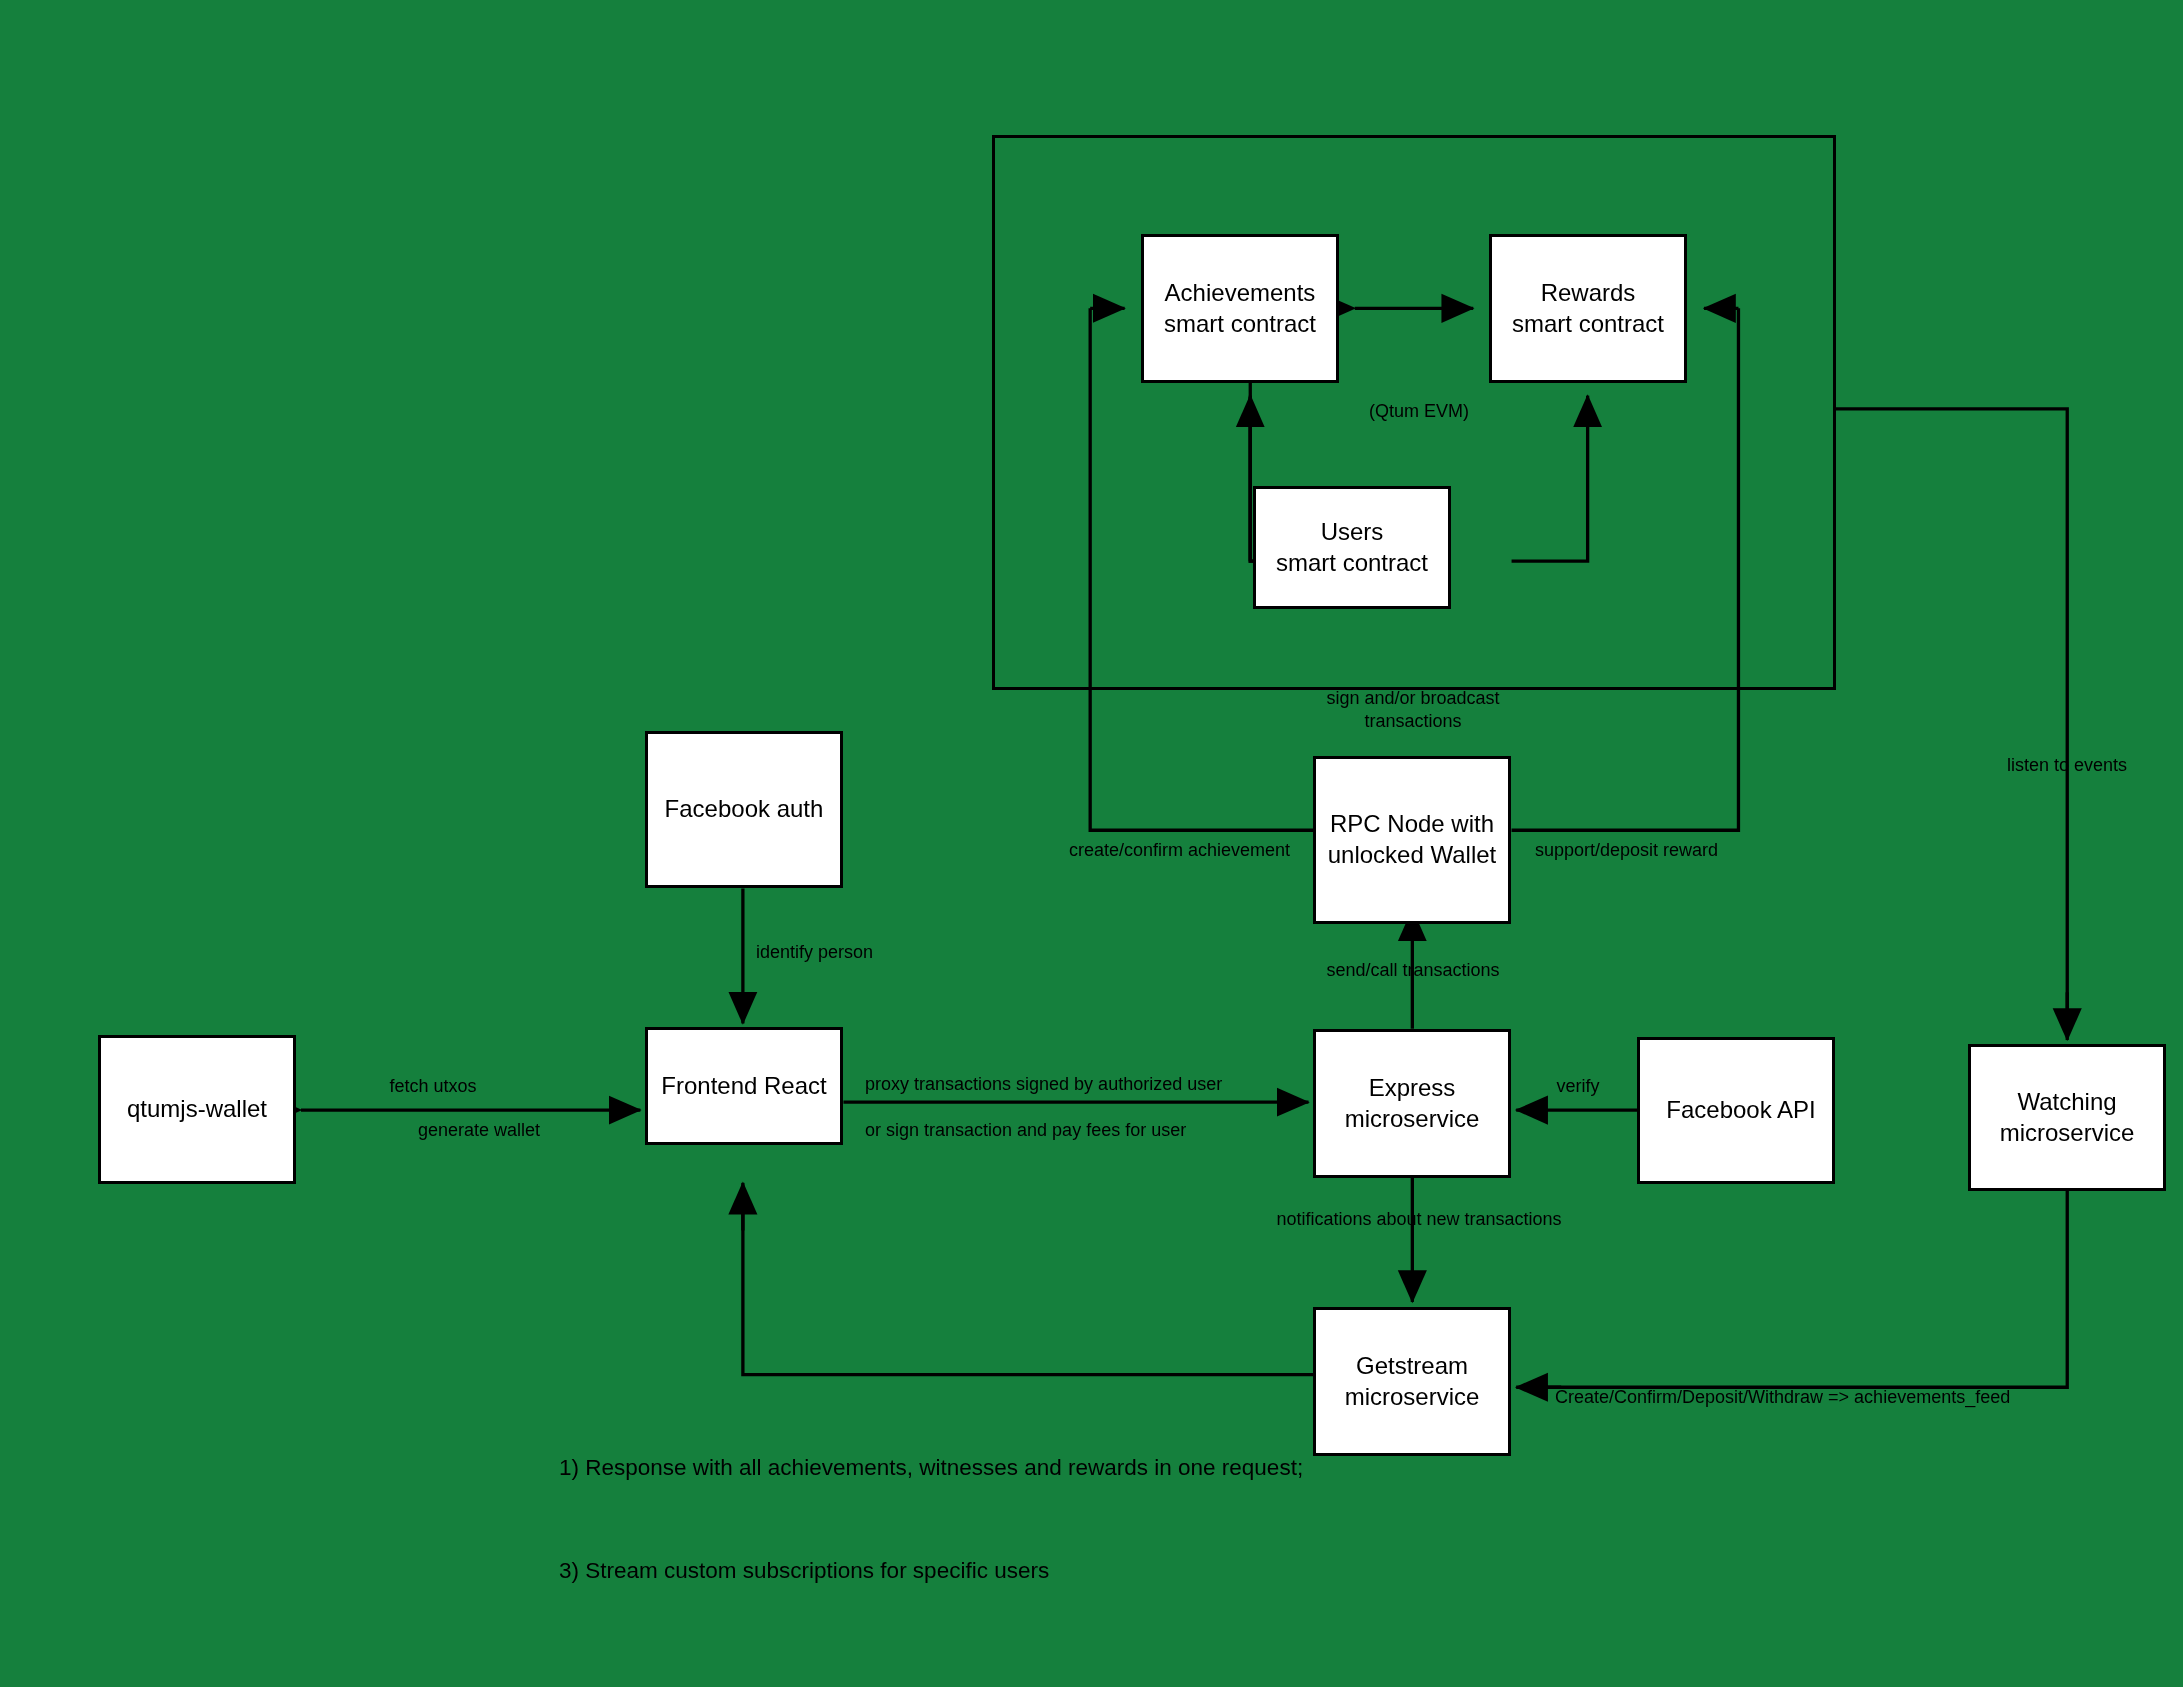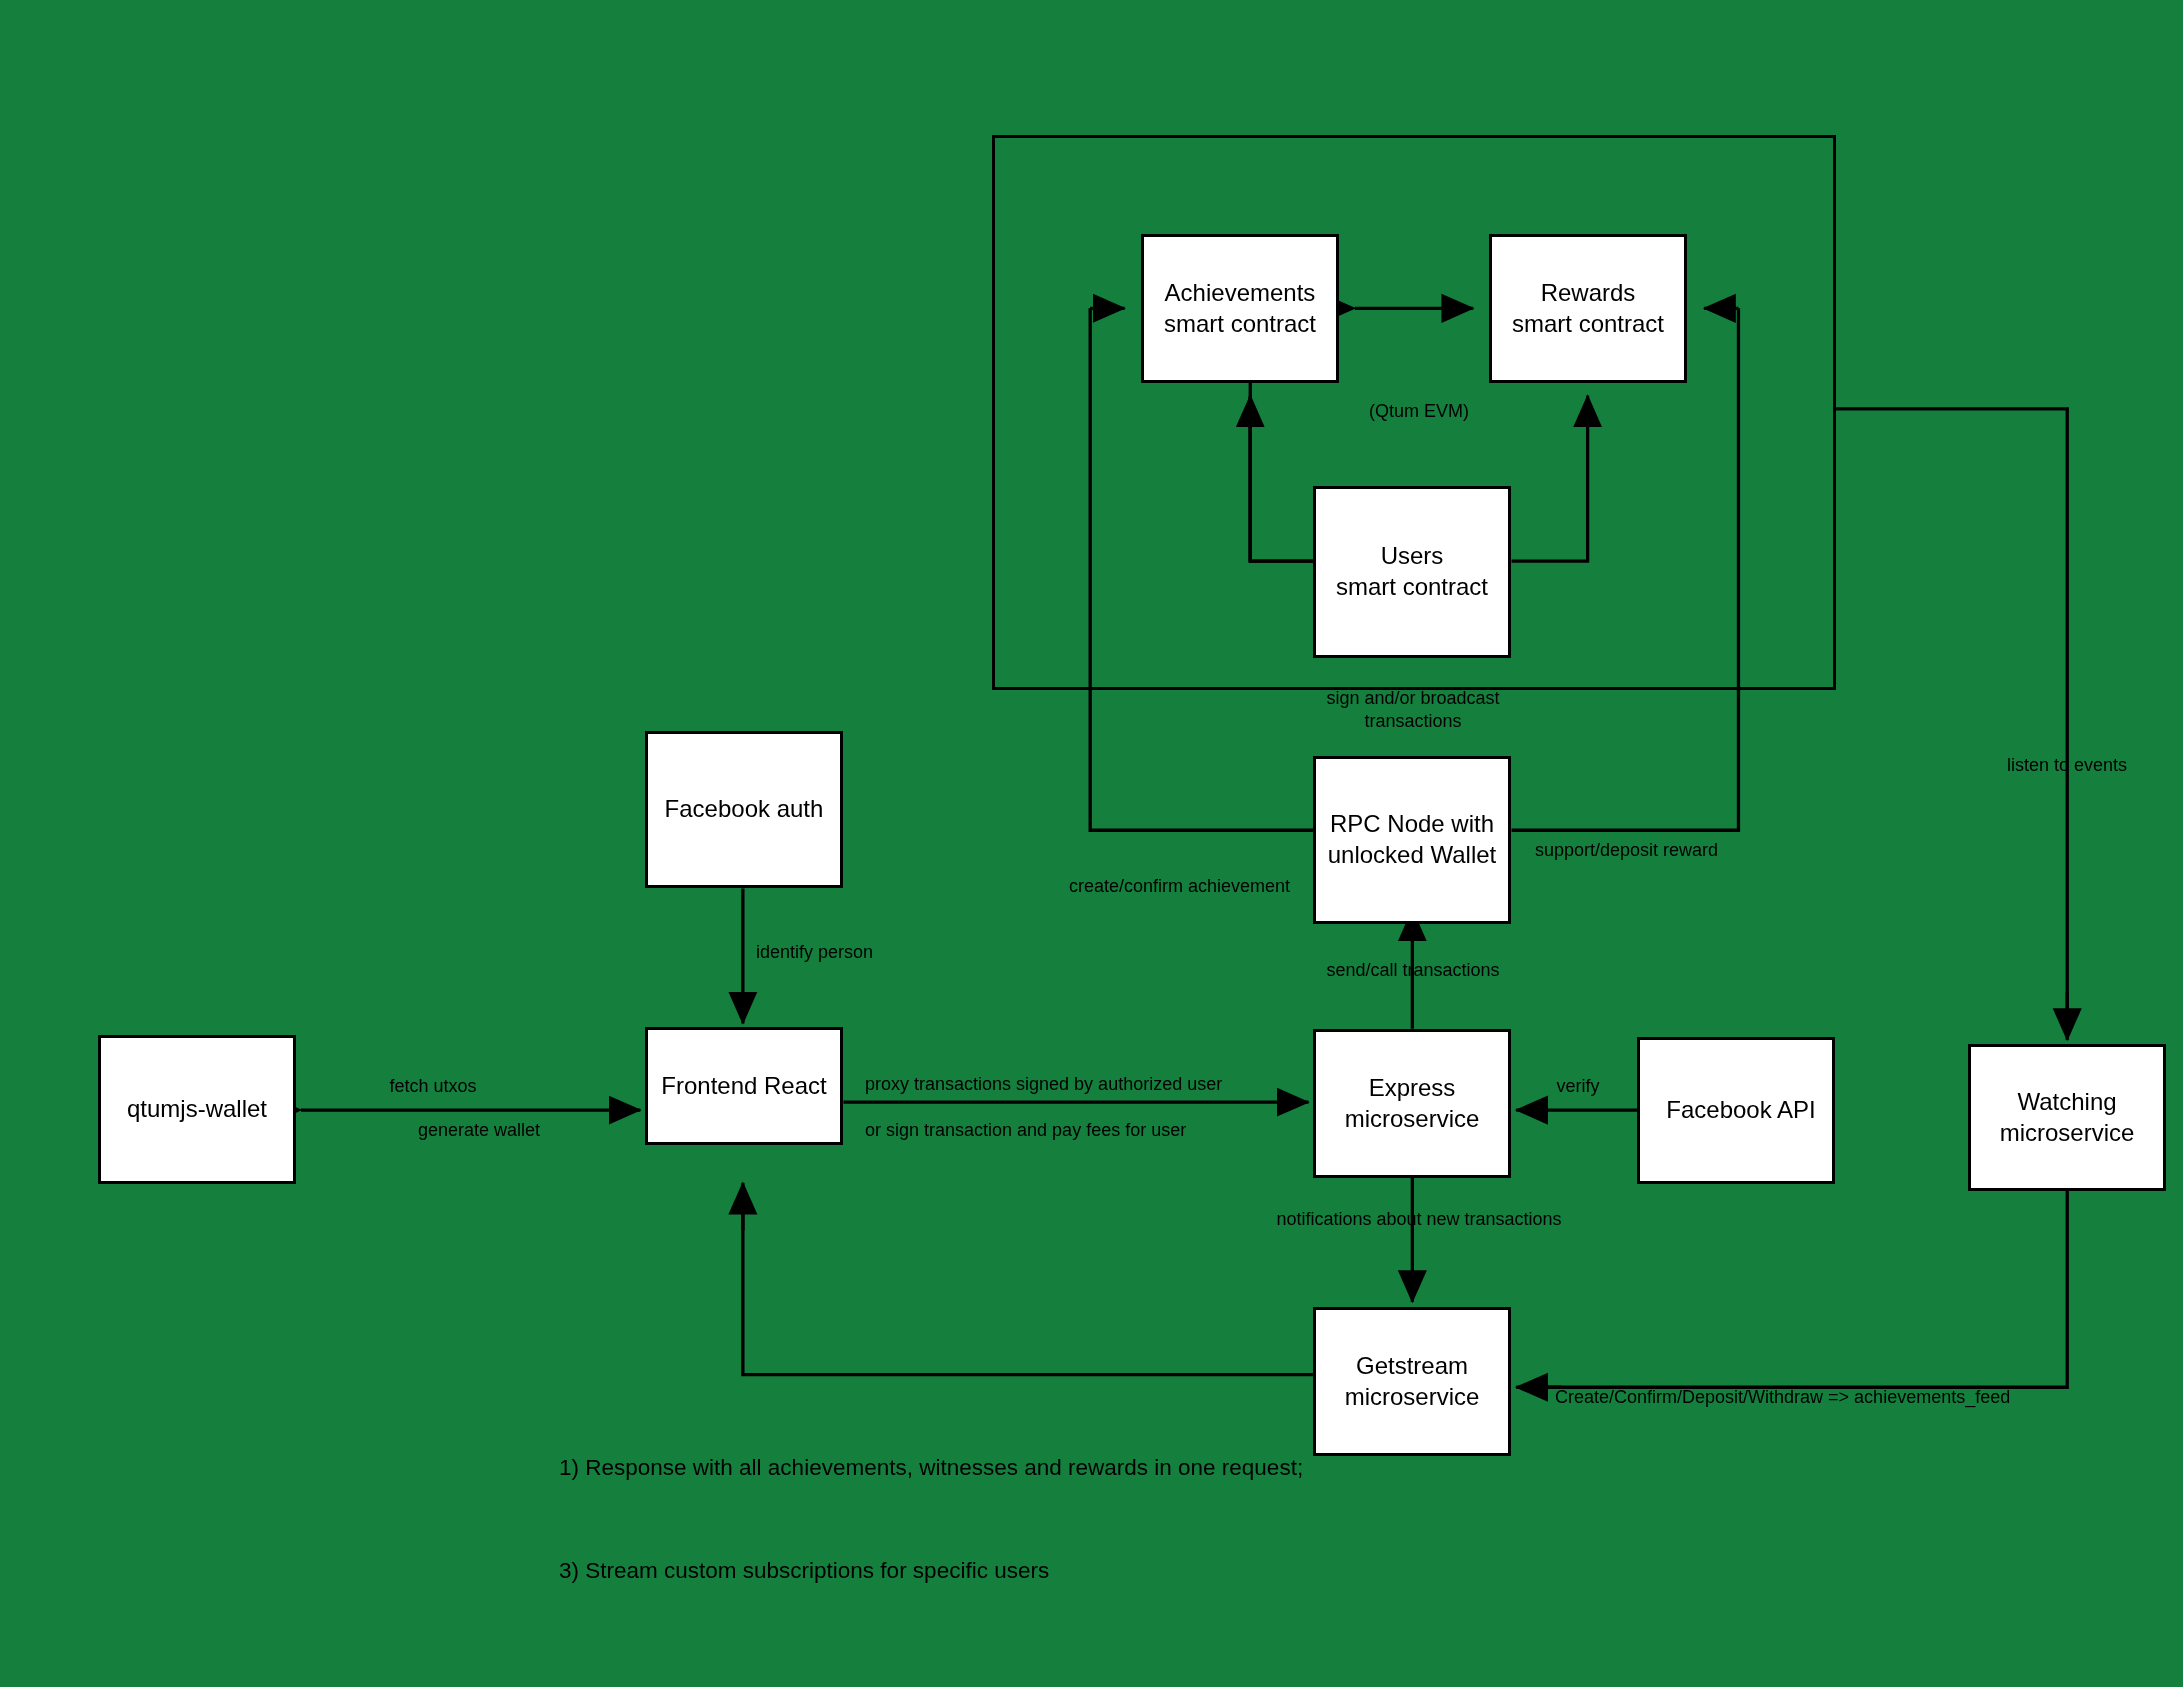--- a/index.html
+++ b/index.html
@@ -6,21 +6,21 @@
   #stage{position:relative;width:2183px;height:1687px;background:#15803d;
          font-family:"Liberation Sans", sans-serif;color:#000000;overflow:hidden;}
   .box{position:absolute;border:3.3px solid #000;background:#fff;box-sizing:border-box;
        display:flex;align-items:center;justify-content:center;text-align:center;
        font-size:24px;line-height:1.28;}
   .box .lbl{white-space:pre-line;}
   .container-box{position:absolute;border:3.3px solid #000;background:transparent;box-sizing:border-box;}
   .lab{position:absolute;font-size:18px;line-height:1.3;white-space:pre;color:#000;}
   .lab.c{transform:translateX(-50%);text-align:center;}
   .lab.l{text-align:left;}
-  .lab.r{transform:translateX(-100%);text-align:right;margin-top:36px;}
+  .lab.r{transform:translateX(-100%);text-align:right;}
   .listblock{position:absolute;font-size:22.5px;line-height:1.52;white-space:pre;text-align:left;}
   svg.wires{position:absolute;left:0;top:0;width:2183px;height:1687px;pointer-events:none;}
 </style>
 </head>
 <body>
 
 <div id="stage">
 
   <svg class="wires" viewBox="0 0 3300 2550">
     <defs>
@@ -74,21 +74,21 @@
   <div class="box" style="left:1141px;top:234px;width:198px;height:149px;">
     <span class="lbl">Achievements
 smart contract</span>
   </div>
 
   <div class="box" style="left:1489px;top:234px;width:198px;height:149px;">
     <span class="lbl">Rewards
 smart contract</span>
   </div>
 
-  <div class="box" style="left:1313px;top:486px;width:198px;height:172px;">
+  <div class="box" style="left:1253px;top:486px;width:198px;height:123px;">
     <span class="lbl">Users
 smart contract</span>
   </div>
 
   <div class="box" style="left:1313px;top:756px;width:198px;height:168px;">
     <span class="lbl">RPC Node with
 unlocked Wallet</span>
   </div>
 
   <div class="box" style="left:645px;top:731px;width:198px;height:157px;">

